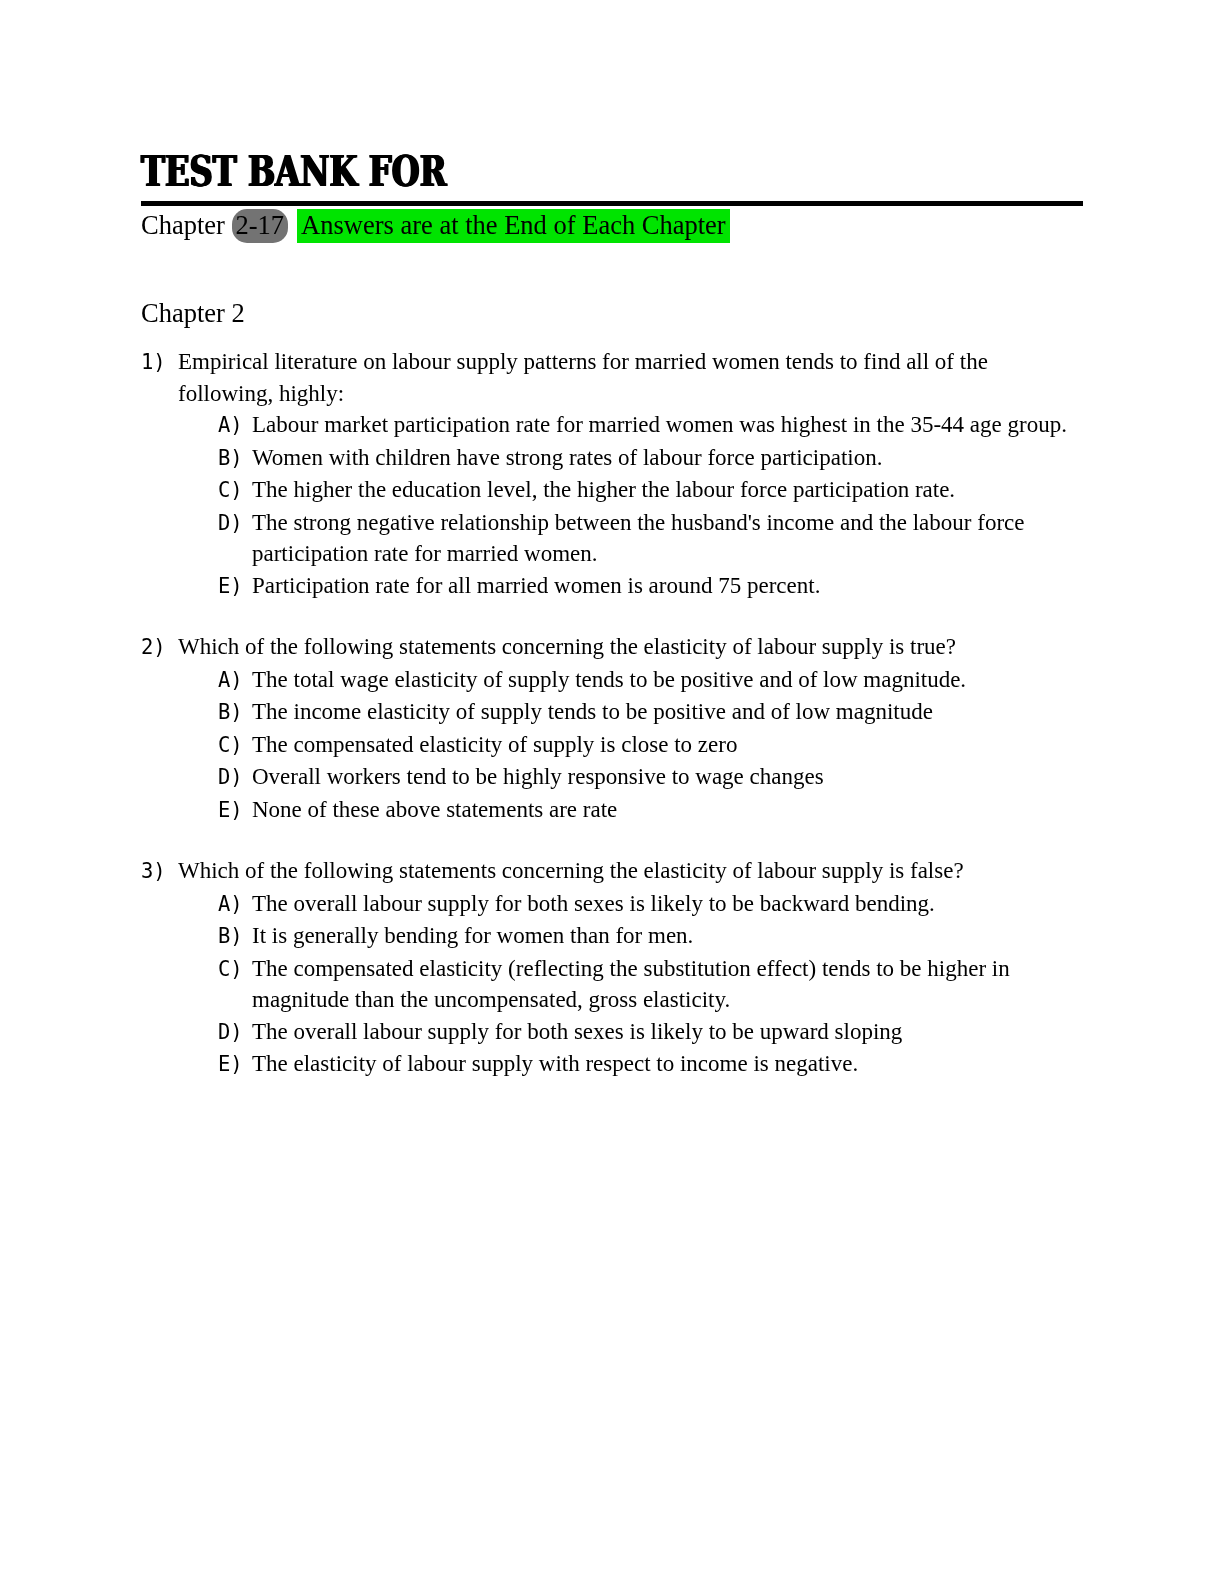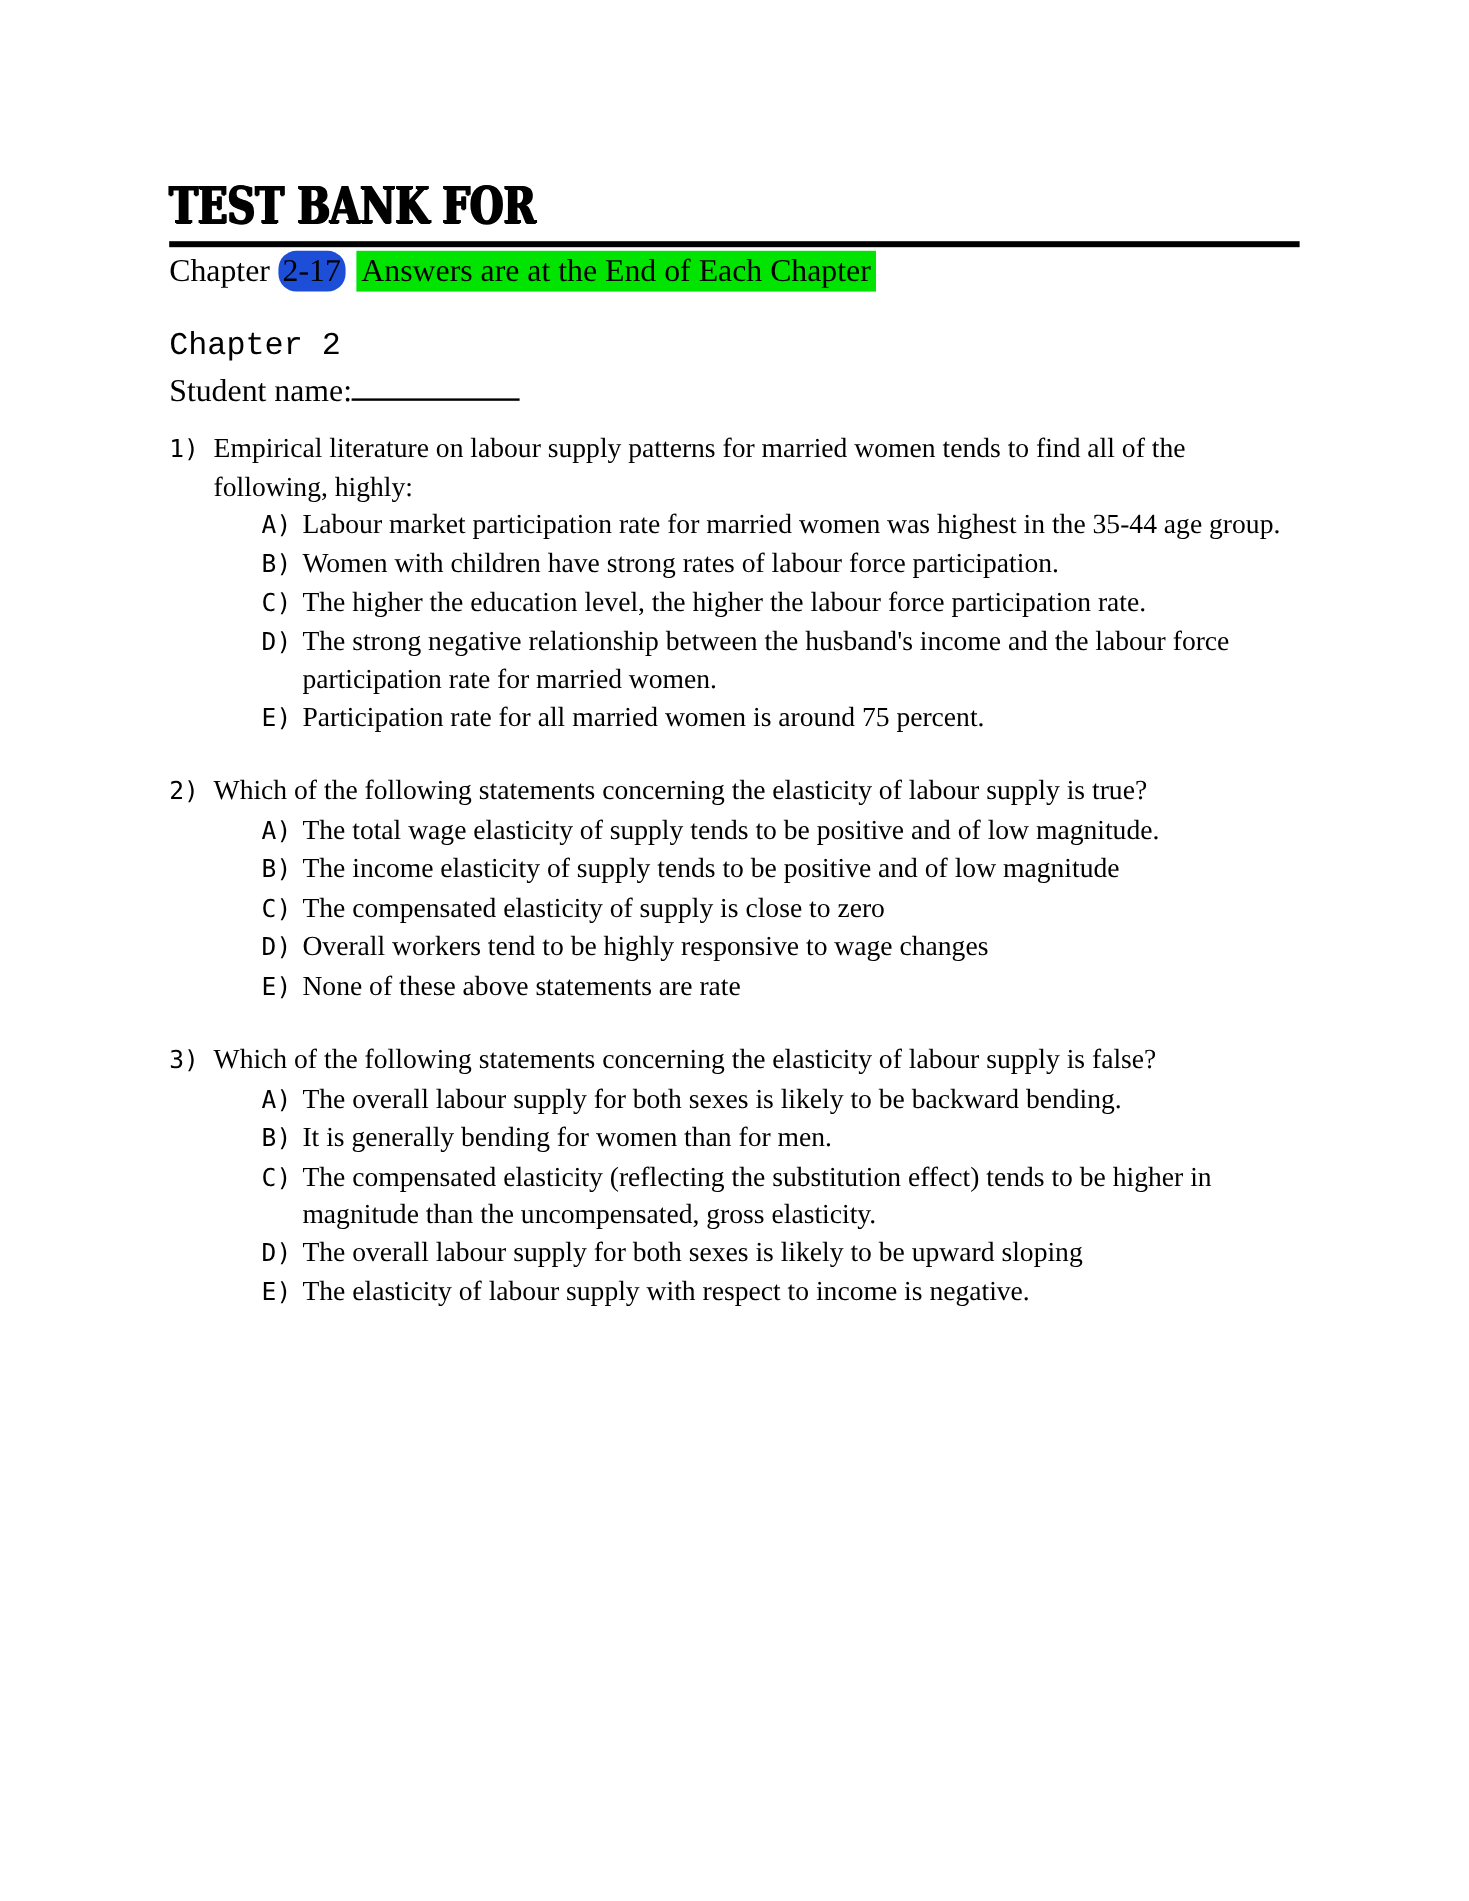--- a/index.html
+++ b/index.html
@@ -46,24 +46,23 @@
     line-height: 34px;
     white-space: nowrap;
   }
   .hl {
     padding: 1px 4px 3px 4px;
   }
   .hl-yellow { }
   .hl-green { margin-left: 9px; margin-top: 28px; }
   
   .chapter-heading {
-    margin-top: 28px;
+    margin-top: 53px;
     font-size: 26.5px;
     line-height: 37px;
-    font-family: Liberation Mono, monospace;
   }
   .student-line {
     font-size: 26.5px;
     line-height: 37px;
   }
   .name-blank {
     display: inline-block;
     width: 140px;
     border-bottom: 2.5px solid #000;
     height: 24px;
@@ -123,28 +122,25 @@
 <body>
 
 <div class="page">
 
   <div class="doc-title">TEST BANK FOR</div>
 
 
   <div class="rule"></div>
 
   <div class="chapter-line">
-    <span>Chapter </span><span class="hl hl-yellow" style="background: #1d4ed8; border-radius: 15px;">2-17</span><span class="hl hl-green" style="background: rgb(0, 228, 0);">Answers are at the End of Each Chapter</span>
+    <span>Chapter </span><span class="hl hl-yellow" style="background: #737373; border-radius: 15px;">2-17</span><span class="hl hl-green" style="background: rgb(0, 228, 0);">Answers are at the End of Each Chapter</span>
   </div>
 
   <div class="chapter-heading">Chapter 2</div>
 
-  <div class="student-line">
-    <span>Student name:</span><span class="name-blank"></span>
-  </div>
 
 
   <div class="question-list">
   <div class="question">
     <div class="q-row">
       <span class="q-num">1)</span>
       <span class="q-text">Empirical literature on labour supply patterns for married women tends to find all of the following, highly:</span>
     </div>
     <div>
   <div class="opt-row">

